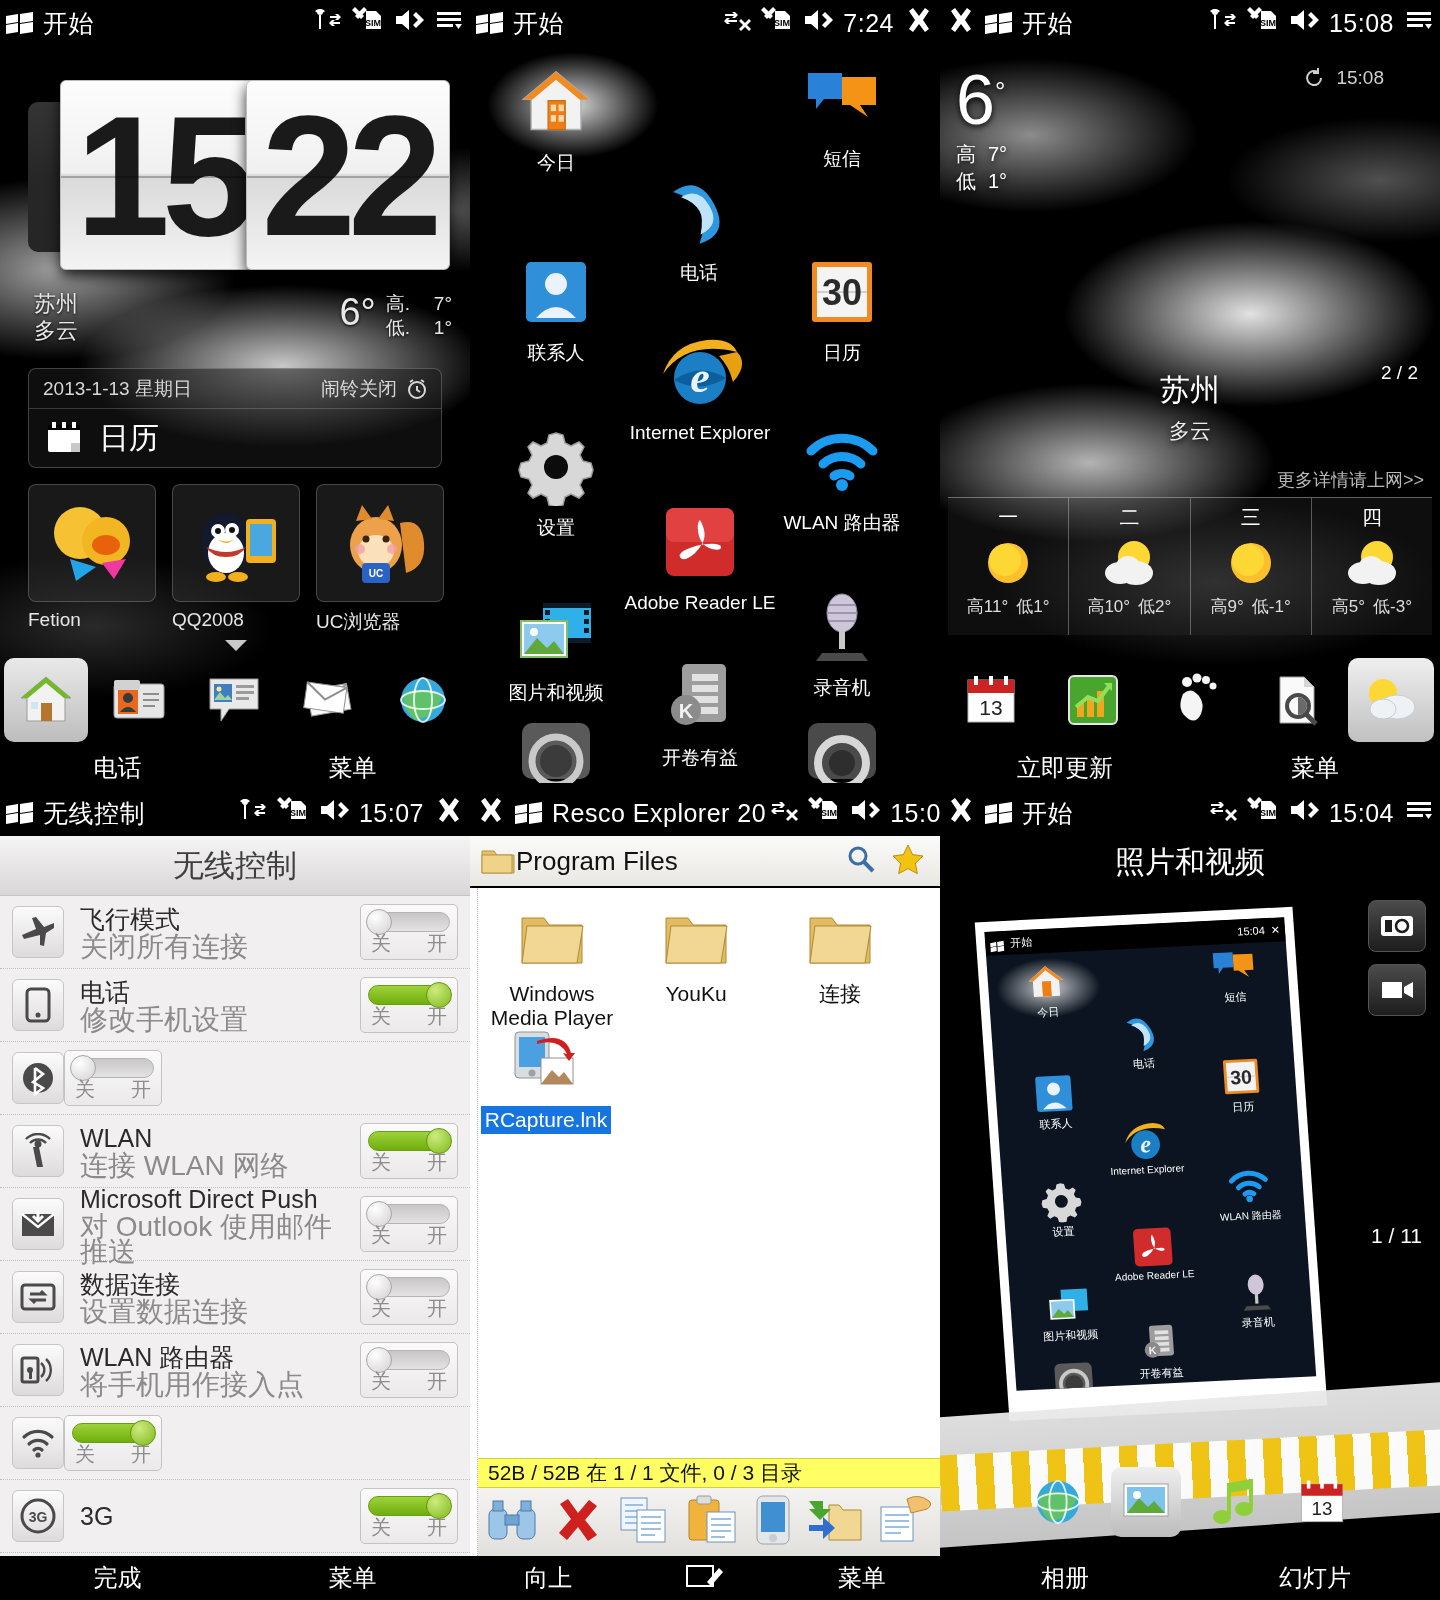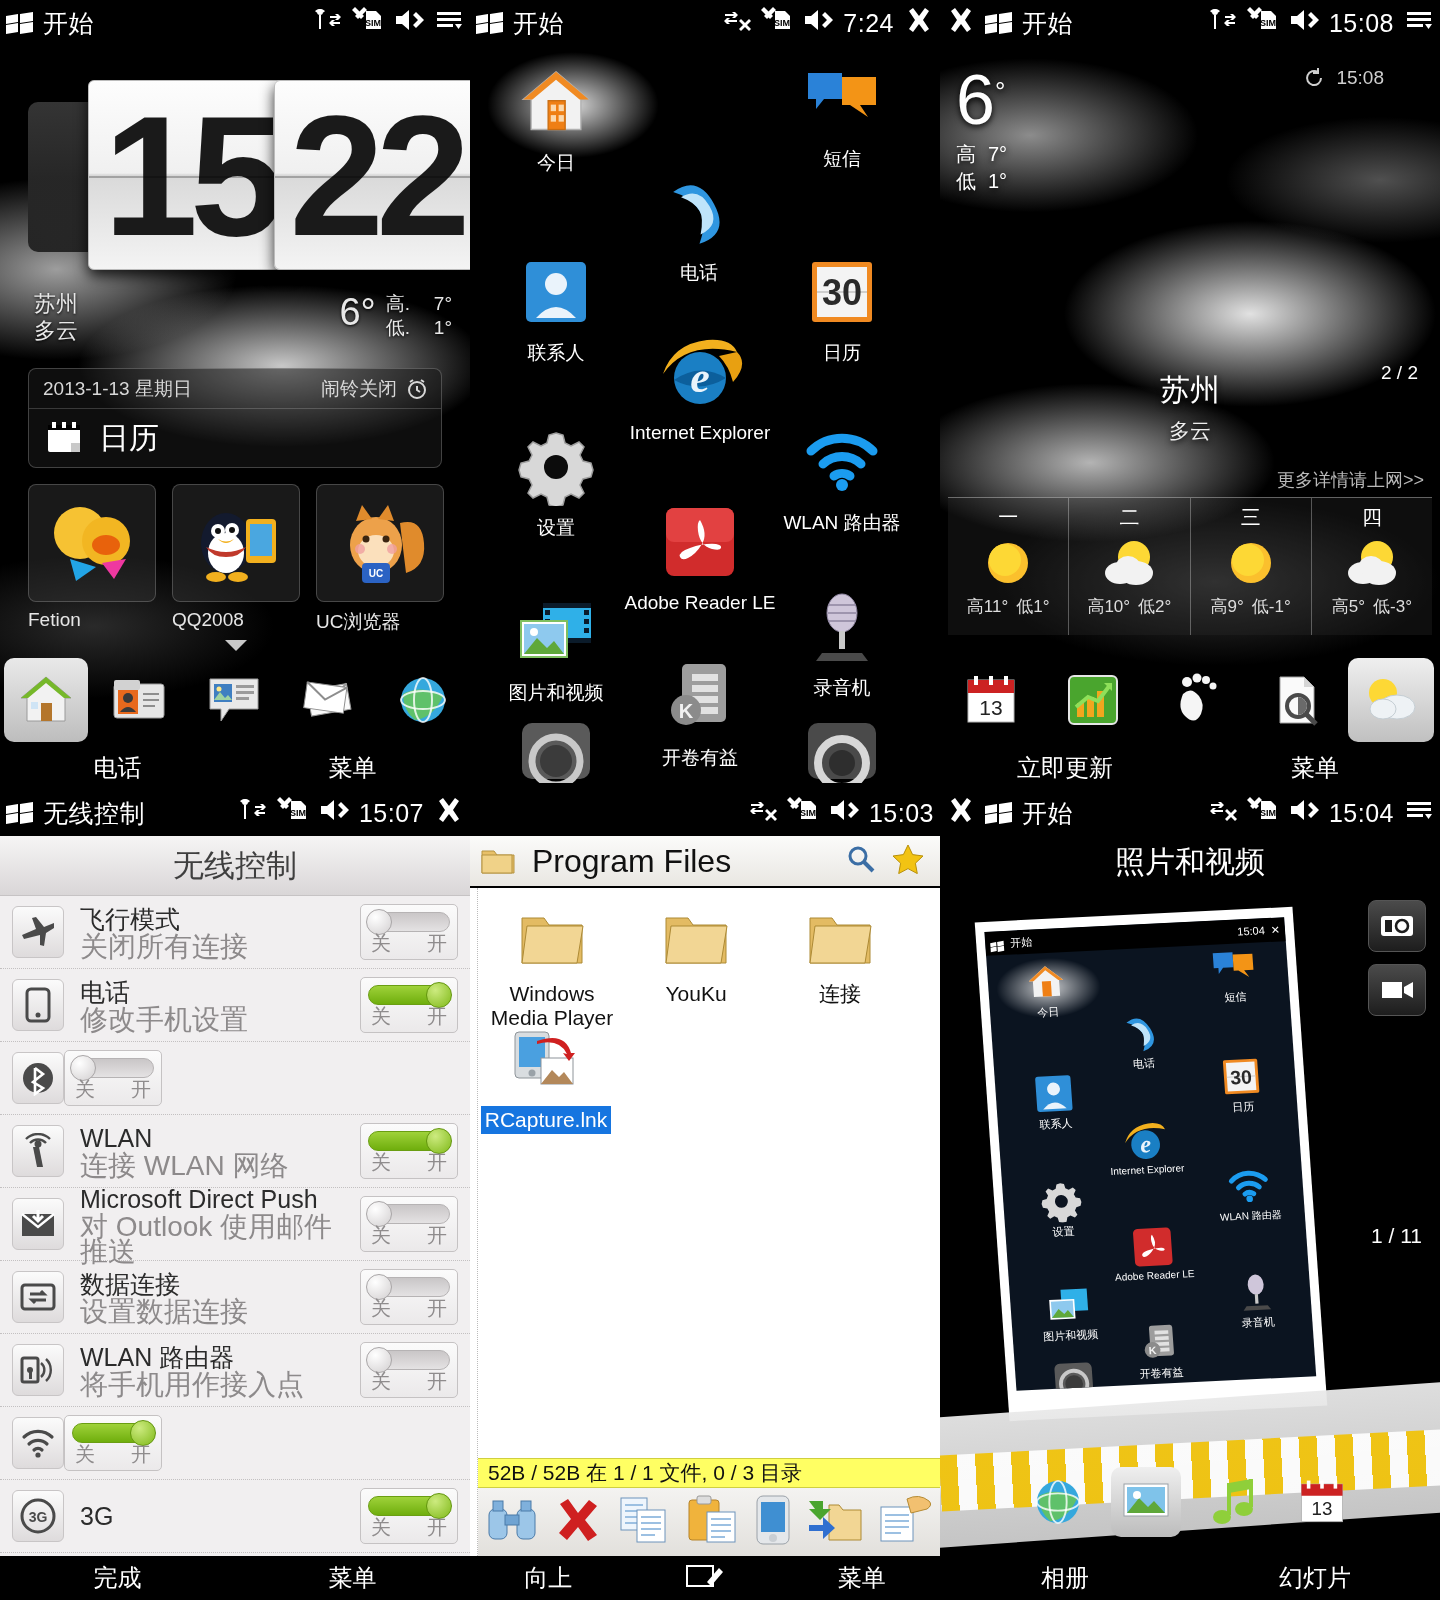--- a/index.html
+++ b/index.html
@@ -54,21 +54,20 @@
     position:absolute; left:0; top:22px; width:414px; height:150px;
     background:linear-gradient(#3a3a3a,#1c1c1c);
     border-radius:10px; opacity:.9;
   }
   .flip-card {
     position:absolute; top:0; width:204px; height:190px;
     border-radius:6px; overflow:hidden;
     background:linear-gradient(#fdfdfd 0%,#f0f0f0 49%,#d9d9d9 50%,#f4f4f4 100%);
     box-shadow:0 6px 14px rgba(0,0,0,.8);
     border:1px solid #bbb;
-    margin-left:28px;
   }
   .flip-card:nth-of-type(2){ left:32px; }
   .flip-card:nth-of-type(3){ left:218px; }
   .flip-card .num {
     font-size:170px; line-height:190px; text-align:center;
     font-weight:bold; color:#1a1a1a; font-family:"Liberation Sans",sans-serif;
     letter-spacing:-8px;
   }
   .flip-card .seam {
     position:absolute; left:0; right:0; top:95px; height:2px;
@@ -187,21 +186,21 @@
   .tgl .knob.l { left:5px;}
   .tgl .knob.r { right:5px; background:radial-gradient(circle at 35% 30%,#cdeb80,#7fb918);
     border-color:#63960d;}
   .tgl .lbls { position:absolute; left:0;right:0;bottom:2px; display:flex;
     justify-content:space-between; padding:0 10px; font-size:20px; color:#8f8c8d;}
 
   
   .rx { position:absolute; inset:46px 0 44px 0; background:#fff;}
   .rx-path { height:52px; background:linear-gradient(#fbfbfa,#e9e7e2);
     display:flex; align-items:center; padding:0 10px; border-bottom:2px solid #000;}
-  .rx-path .pn { flex:1; font-size:32px; color:#111; padding-left:16px;}
+  .rx-path .pn { flex:1; font-size:26px; color:#111; padding-left:0;}
   .rx-left { position:absolute; left:0; top:52px; bottom:0; width:8px;
     border-right:1px dotted #bbb;}
   .rx-body { position:absolute; left:8px; right:0; top:52px; bottom:96px; background:#fff;}
   .rx-item { position:absolute; width:136px; text-align:center;}
   .rx-item .fic { height:74px; display:flex; align-items:flex-end; justify-content:center;}
   .rx-item .fn { font-size:21px; color:#111; line-height:24px; margin-top:14px;}
   .rx-item .fn.sel { background:#1675e0; color:#fff; display:inline-block; padding:2px 4px;}
   .rx-status { position:absolute; left:8px; right:0; bottom:68px; height:30px;
     background:#ffff63; border-top:1px solid #cfcf40; border-bottom:1px solid #cfcf40;
     display:flex; align-items:center; padding-left:10px; font-size:21px; color:#111;}
@@ -1199,20 +1198,34 @@
   </div>
 
   <div class="softkeys">
     <div class="sk">完成</div>
     <div class="sk">菜单</div>
   </div>
 </div>
 
 <div class="panel p-bm">
   <div class="statusbar">
+    <div class="sb-left">
+      <span class="ico">
+        <svg width="30" height="26" viewBox="0 0 30 26">
+              <path d="M5 4l4-3 6 8 6-8 4 3-6 9 6 9-4 3-6-8-6 8-4-3 6-9z" fill="#fff"></path>
+            </svg>
+      </span>
+      <span class="winlogo">
+            <i></i>
+            <i></i>
+            <i></i>
+            <i></i>
+          </span>
+      <span class="sb-title">Resco Explorer 20</span>
+    </div>
     <div class="sb-spacer"></div>
     <div class="sb-right">
       <span class="ico">
         <svg width="32" height="26" viewBox="0 0 32 26">
               <g fill="#fff">
                 <path d="M6 7h9l-2-2h3l3 3-3 3h-3l2-2H6z"></path>
                 <path d="M18 15H9l2 2H8l-3-3 3-3h3l-2 2h9z"></path>
                 <path d="M20 14l2-2 4 4 4-4 2 2-4 4 4 4-2 2-4-4-4 4-2-2 4-4z"></path>
               </g>
             </svg>

